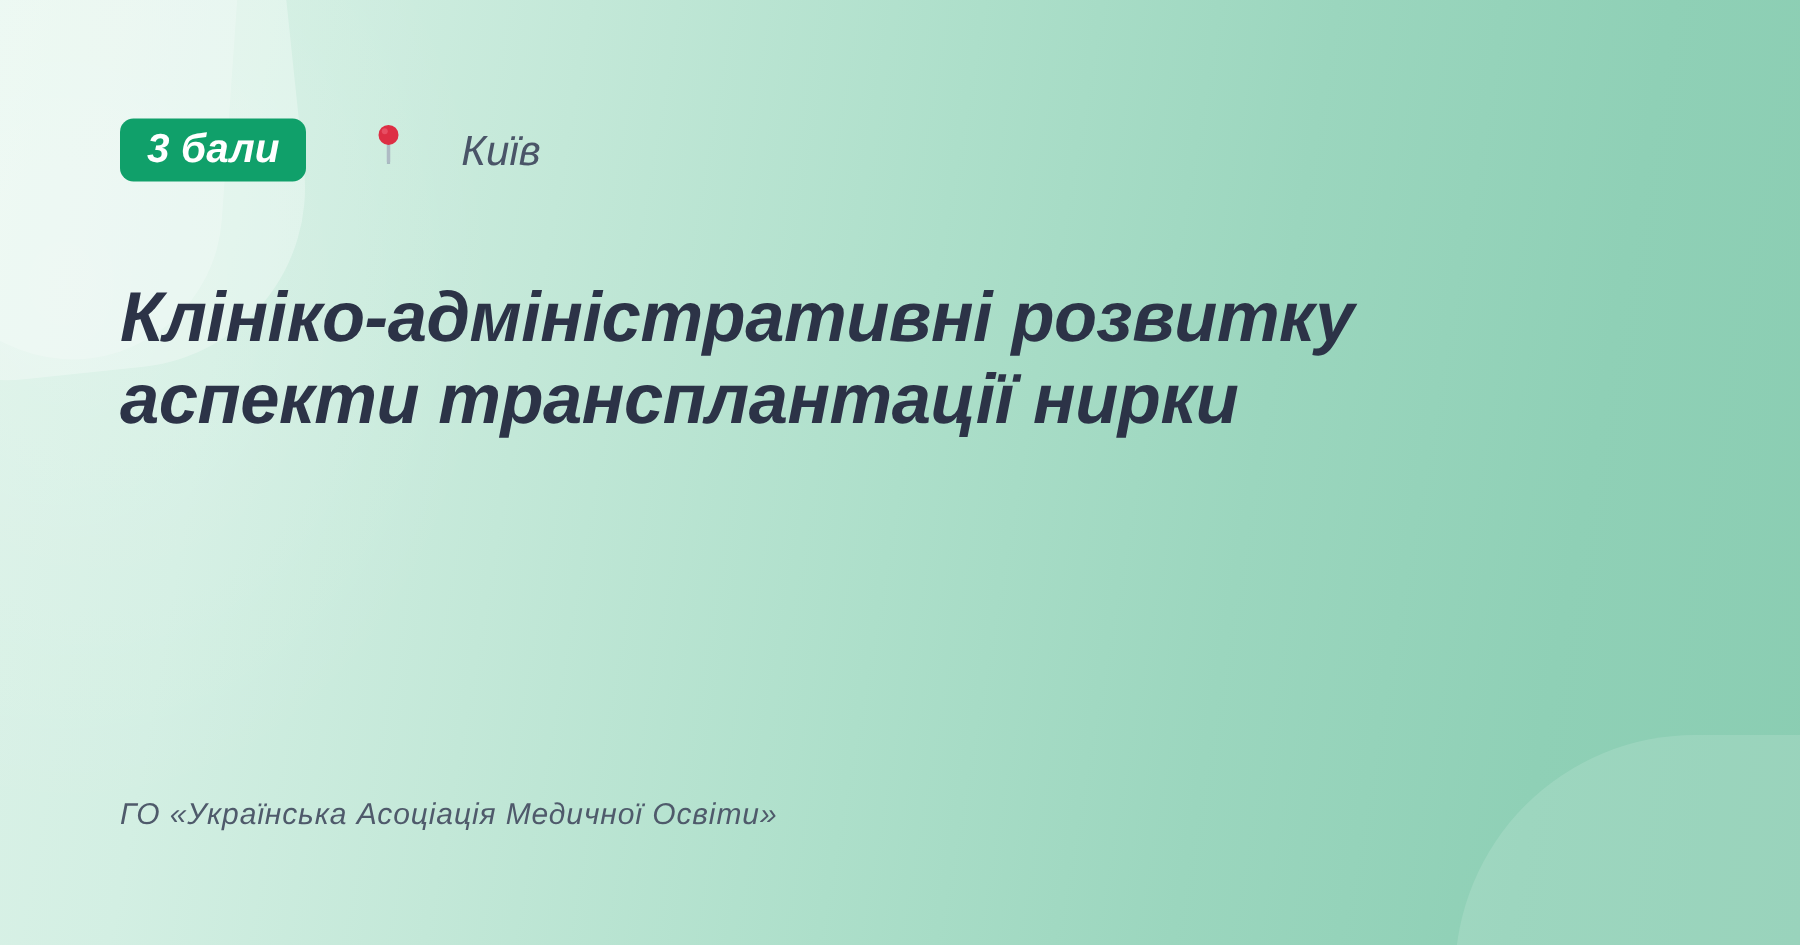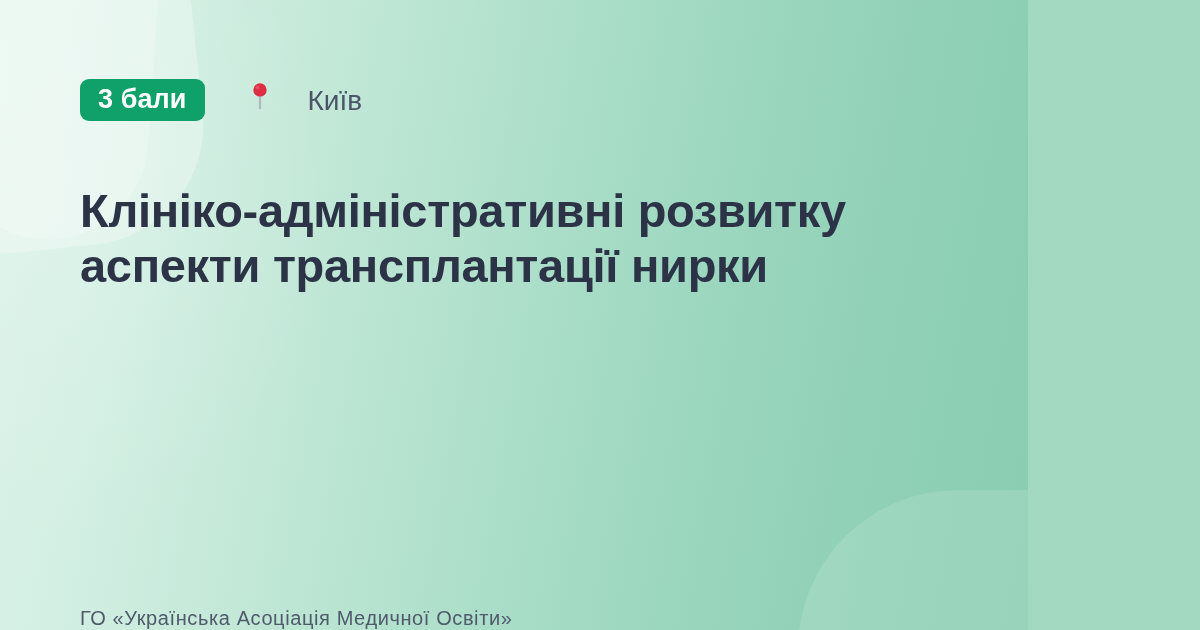--- a/index.html
+++ b/index.html
@@ -11,31 +11,32 @@
     overflow:hidden;
   }
 
   body {
     font-family:"Liberation Sans", "DejaVu Sans", sans-serif;
     background:#A2D9C0;
   }
 
   .card {
     position:relative;
-    width:1028px;
+    width:1200px;
     height:630px;
     overflow:hidden;
     background:linear-gradient(100deg,
         #DCF2E8 0%,
         #D3EFE3 14%,
         #C3E8D8 30%,
         #ADDFCA 50%,
         #9BD6BE 68%,
         #8FD0B6 85%,
         #8ACDB2 100%);
+    font-style:italic;
   }
 
   
   .deco-blob-tl {
     position:absolute;
     left:-130px;
     top:-250px;
     width:320px;
     height:500px;
     background:rgba(255,255,255,0.30);
@@ -134,20 +135,21 @@
     font-weight:700;
     line-height:1.16;
     letter-spacing:-0.3px;
     max-width:960px;
   }
 
   
   .spacer { flex:1 1 auto; }
 
   .footer {
+    padding-bottom:75px;
     color:#4F5A6B;
     font-size:20px;
     font-weight:400;
     letter-spacing:0.6px;
     white-space:nowrap;
   }
 </style>
 </head>
 <body>
 

